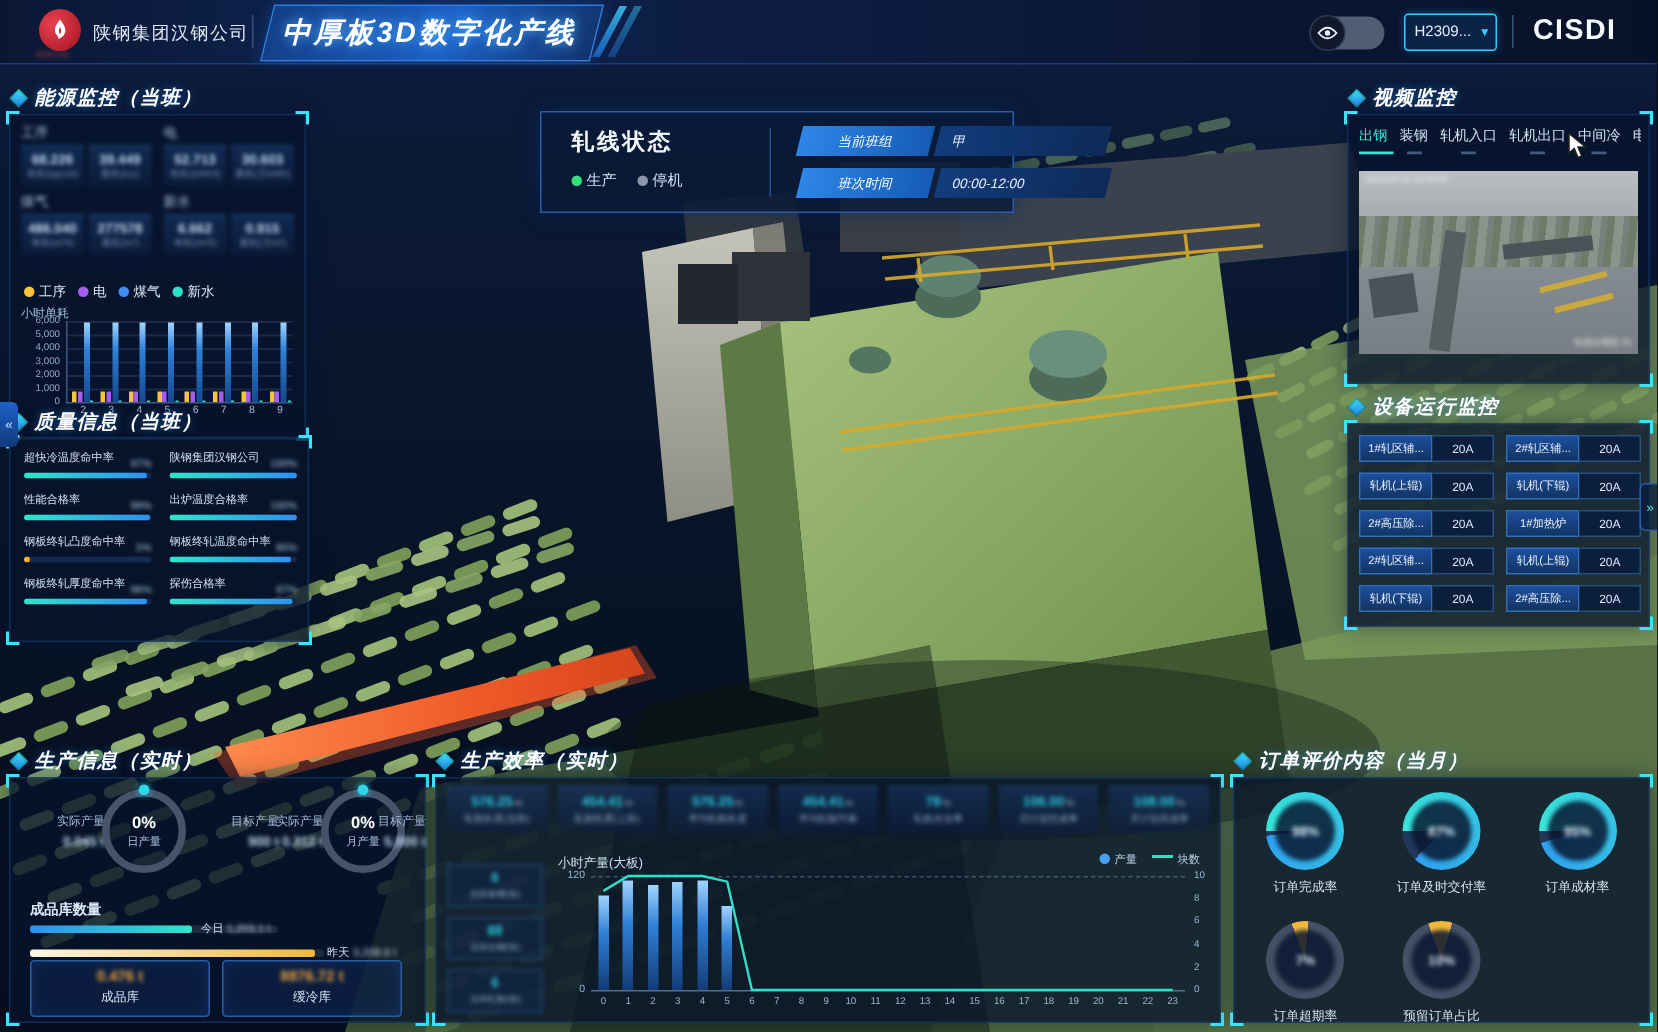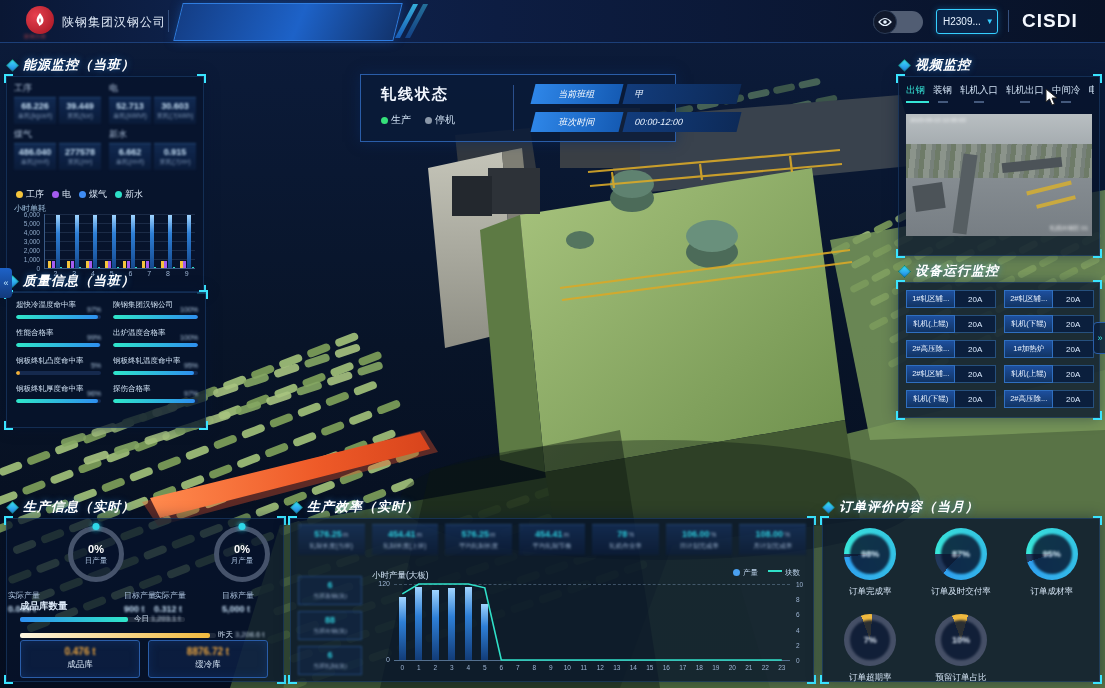--- a/index.html
+++ b/index.html
@@ -120,21 +120,21 @@
   .dev-v{flex:1;background:#0b1f3d;border:1px solid #26507e;border-left:none;
     font-size:8px;color:#dcebff;display:flex;align-items:center;justify-content:center;height:16px;}
 
   
   .gauge{position:absolute;width:56px;height:56px;border-radius:50%;border:5px solid #46536b;box-sizing:border-box;
     display:flex;flex-direction:column;align-items:center;justify-content:center;background:rgba(8,20,44,.4);}
   .gauge::before{content:"";position:absolute;top:-8px;left:50%;transform:translateX(-50%);
     width:7px;height:7px;border-radius:50%;background:#2fd8e8;box-shadow:0 0 5px #2fd8e8;}
   .gauge .gv{font-size:11px;font-weight:bold;color:#fff;}
   .gauge .gl{font-size:7.5px;color:#a9c0dd;margin-top:1px;}
-  .pstat{position:absolute;width:62px;text-align:left;margin-top:48px;}
+  .pstat{position:absolute;width:62px;text-align:right;}
   .pstat .sl{font-size:8px;color:#a9bfda;}
   .pstat .sv{font-size:9px;font-weight:bold;color:#cfe9ff;margin-top:3px;}
   #inv-title{position:absolute;left:14px;top:82px;font-size:9.5px;color:#dce9f8;font-weight:bold;}
   .inv-row{position:absolute;left:14px;height:6px;}
   .inv-row .track{position:absolute;left:0;top:1px;height:5px;border-radius:2px;background:rgba(255,255,255,.10);}
   .inv-row .fill{position:absolute;left:0;top:1px;height:5px;border-radius:2px;}
   .inv-row .lab{position:absolute;top:-2px;font-size:7.5px;color:#cfe0f2;white-space:nowrap;}
   .store-box{position:absolute;width:118px;height:36px;background:rgba(16,40,84,.5);
     border:1px solid #2a5da8;border-radius:3px;text-align:center;box-shadow:inset 0 0 10px #14418466;}
   .store-box .bv{font-size:10px;font-weight:bold;color:#ffb03e;margin-top:5px;}
@@ -546,20 +546,21 @@
   <div id="logo">
     <svg viewBox="0 0 16 16">
           <path d="M8 1 C5 5 4 7 5 10 C6 12 7 12 7 14 C9 13 11 12 11.5 9 C12 6 10 4 8 1 Z" fill="#fff"></path>
           <path d="M8 6 C7 8 7.2 9.5 8 11 C8.8 9.5 9 8 8 6 Z" fill="#c21f2e"></path>
         </svg>
   </div>
   <div id="logo-sub" class="blur2">陕钢汉钢</div>
   <div id="company">陕钢集团汉钢公司</div>
   <div id="hdr-div"></div>
   <div id="title-wrap"></div>
+  <div id="main-title">中厚板3D数字化产线</div>
   <div class="slash" style="left:404px;"></div>
   <div class="slash" style="left:414px;opacity:.45;"></div>
   <div id="toggle">
     <div class="knob">
       <svg width="14" height="10" viewBox="0 0 14 10">
             <path d="M1 5 Q7 -2 13 5 Q7 12 1 5 Z" fill="none" stroke="#e8f3ff" stroke-width="1.2"></path>
             <circle cx="7" cy="5" r="1.8" fill="#e8f3ff"></circle>
           </svg>
     </div>
   </div>

